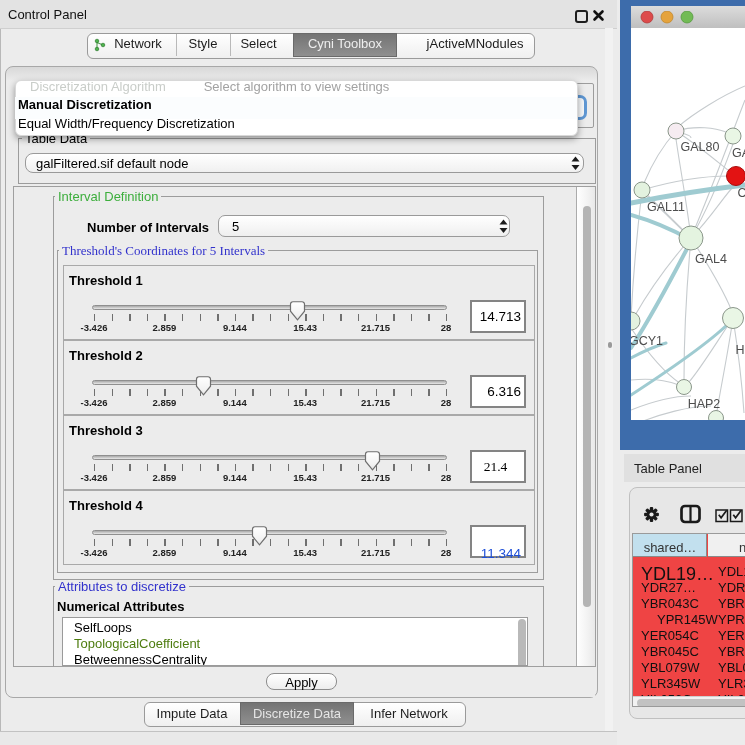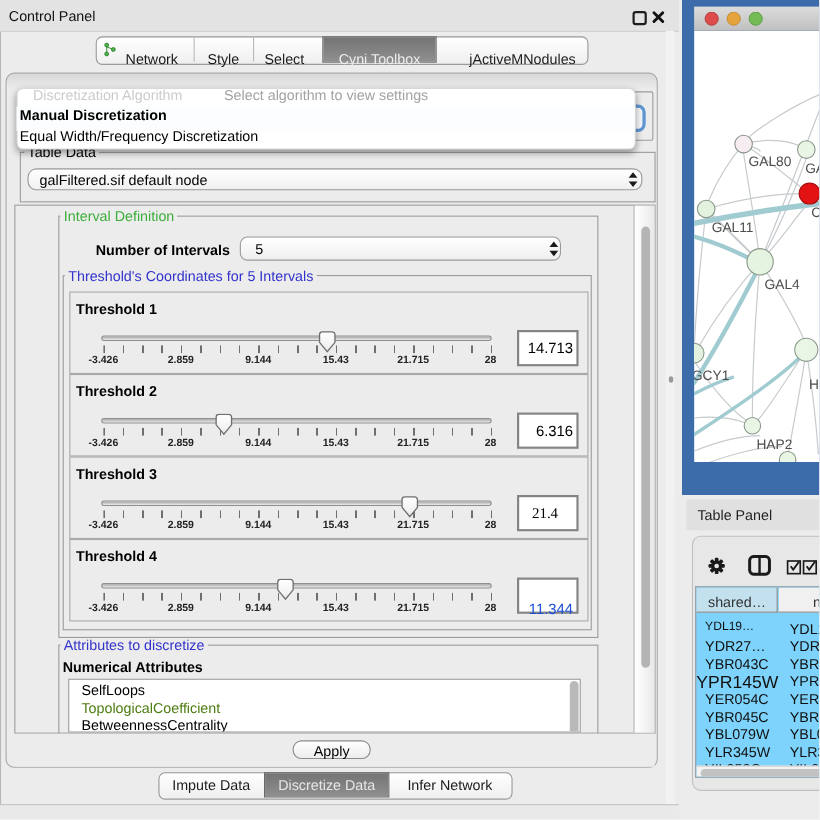--- a/index.html
+++ b/index.html
@@ -17,21 +17,21 @@
 
 <div class="abs" style="left:575px;top:10px;width:9px;height:9px;border:2px solid #1d1d1d;border-radius:3px;"></div>
 <svg class="abs" style="left:592px;top:9px;" width="13" height="13">
       <path d="M2.5 2.5 L10.5 10.5 M10.5 2.5 L2.5 10.5" stroke="#111" stroke-width="2.6" stroke-linecap="round"></path>
     </svg>
 
 <div class="abs" style="left:87px;top:33px;width:446px;height:24px;border:1px solid #9a9a9a;border-radius:6px;background:linear-gradient(#ffffff,#efefef);"></div>
 <div class="abs" style="left:176px;top:34px;width:1px;height:22px;background:#b9b9b9;"></div>
 <div class="abs" style="left:230px;top:34px;width:1px;height:22px;background:#b9b9b9;"></div>
 <div class="abs" style="left:293px;top:33px;width:104px;height:24px;background:linear-gradient(#747474,#8f8f8f);border:1px solid #6a6a6a;box-sizing:border-box;"></div>
-<div class="abs" style="left:87px;top:41px;width:446px;height:24px;padding-left:36px;">
+<div class="abs" style="left:87px;top:31px;width:446px;height:24px;padding-left:36px;">
   <div class="tseg" style="left:13px;width:76px;">Network</div>
   <div class="tseg" style="left:89px;width:54px;">Style</div>
   <div class="tseg" style="left:143px;width:57px;">Select</div>
   <div class="tseg" style="left:206px;width:104px;color:#eeeeee;">Cyni Toolbox</div>
   <div class="tseg" style="left:310px;width:156px;">jActiveMNodules</div>
 </div>
 <svg class="abs" style="left:94px;top:38px;" width="12" height="14">
  <path d="M3 3 V11 M3 4.5 L9 7" stroke="#55a055" stroke-width="1.1" fill="none"></path>
  <circle cx="3" cy="3" r="1.8" fill="#4db34d" stroke="#2d7a2d" stroke-width="0.7"></circle>
  <circle cx="3" cy="11" r="1.8" fill="#4db34d" stroke="#2d7a2d" stroke-width="0.7"></circle>
@@ -63,21 +63,21 @@
 
 <div class="abs" style="left:87px;top:220px;font-size:13px;font-weight:bold;color:#000;">Number of Intervals</div>
 <div class="abs" style="left:218px;top:215px;width:292px;height:22px;border:1px solid #9a9a9a;border-radius:7px;background:linear-gradient(#ffffff,#efefef);box-sizing:border-box;"></div>
 <div class="abs" style="left:232px;top:219px;font-size:13px;color:#000;">5</div>
 <svg class="abs" style="left:498px;top:219px;" width="11" height="15">
  <path d="M5.5 0.5 L9.5 5.5 L1.5 5.5 Z" fill="#1a1a1a"></path>
  <path d="M5.5 14 L9.5 9 L1.5 9 Z" fill="#1a1a1a"></path>
 </svg>
 
 <div class="gbox" style="left:57px;top:250px;width:479px;height:321px;"></div>
-<div class="gtitle" style="left:59px;top:244px;color:#3232cc;">Threshold's Coordinates for 5 Intervals</div>
+<div class="gtitle" style="left:59px;top:244px;color:#3232cc;font-family:Liberation Serif, serif;">Threshold's Coordinates for 5 Intervals</div>
 
 <div class="gbox" style="left:63px;top:265px;width:470px;height:73px;border-color:#a9a9a9;">
   <div class="abs" style="left:5px;top:7px;font-size:13px;font-weight:bold;color:#000;">Threshold 1</div>
   <div class="abs" style="left:28px;top:39px;width:355px;height:5px;background:linear-gradient(#a8a8a8,#e8e8e8);border:1px solid #8f8f8f;border-radius:3px;box-sizing:border-box;"></div>
   <div class="abs" style="left:30.0px;top:48px;width:354.0px;height:7px;background:repeating-linear-gradient(to right,#6f6f6f 0 1.4px,transparent 1.4px 17.60px);"></div>
   <div class="abs" style="left:0.0px;top:56px;width:60px;text-align:center;font-size:9.5px;font-weight:bold;color:#222;">-3.426</div>
   <div class="abs" style="left:70.4px;top:56px;width:60px;text-align:center;font-size:9.5px;font-weight:bold;color:#222;">2.859</div>
   <div class="abs" style="left:140.8px;top:56px;width:60px;text-align:center;font-size:9.5px;font-weight:bold;color:#222;">9.144</div>
   <div class="abs" style="left:211.2px;top:56px;width:60px;text-align:center;font-size:9.5px;font-weight:bold;color:#222;">15.43</div>
   <div class="abs" style="left:281.6px;top:56px;width:60px;text-align:center;font-size:9.5px;font-weight:bold;color:#222;">21.715</div>
@@ -272,32 +272,32 @@
         <circle r="4.9" fill="#1a1a1a"></circle>
         <circle r="2.1" fill="#e7e7e7"></circle>
       </g>
 <rect x="41.5" y="4" width="18" height="16" rx="3.5" fill="none" stroke="#1a1a1a" stroke-width="2.7"></rect>
 <path d="M50.5 4 V20" stroke="#1a1a1a" stroke-width="2.2"></path>
 <rect x="76" y="8" width="11.5" height="11.5" fill="none" stroke="#1a1a1a" stroke-width="1.5"></rect>
 <path d="M78.8 12.8 l2.3 3 l5.6-7.6" stroke="#1a1a1a" stroke-width="1.7" fill="none"></path>
 <rect x="90.5" y="8" width="11.5" height="11.5" fill="none" stroke="#1a1a1a" stroke-width="1.5"></rect>
 <path d="M93.3 12.8 l2.3 3 l5.6-7.6" stroke="#1a1a1a" stroke-width="1.7" fill="none"></path>
 </svg>
-<div class="abs" style="left:632px;top:533px;width:113px;height:174px;border:1px solid #9a9a9a;border-right:none;background:#7dd3fc;box-sizing:border-box;overflow:hidden;">
+<div class="abs" style="left:632px;top:533px;width:113px;height:174px;border:1px solid #9a9a9a;border-right:none;background:#ef4444;box-sizing:border-box;overflow:hidden;">
 <div style="position:absolute;left:0;top:0;width:74px;height:23px;background:#c2e0ee;border-right:1px solid #8a8a8a;border-bottom:1px solid #8a8a8a;box-sizing:border-box;"></div>
 <div style="position:absolute;left:75px;top:0;width:40px;height:23px;background:#f0f0f0;border-bottom:1px solid #8a8a8a;box-sizing:border-box;"></div>
 <div style="position:absolute;left:0;top:6px;width:74px;text-align:center;font-size:13px;color:#333;">shared…</div>
 <div style="position:absolute;left:106px;top:6px;font-size:13px;color:#333;">na</div>
-<div style="position:absolute;left:8px;top:30px;font-size:11px;color:#111;">YDL19…</div>
+<div style="position:absolute;left:8px;top:30px;font-size:18px;color:#111;">YDL19…</div>
 <div style="position:absolute;left:85px;top:30px;font-size:13px;color:#111;">YDL1</div>
 <div style="position:absolute;left:8px;top:46px;font-size:13px;color:#111;">YDR27…</div>
 <div style="position:absolute;left:85px;top:46px;font-size:13px;color:#111;">YDR2</div>
 <div style="position:absolute;left:8px;top:62px;font-size:13px;color:#111;">YBR043C</div>
 <div style="position:absolute;left:85px;top:62px;font-size:13px;color:#111;">YBR0</div>
-<div style="position:absolute;left:0;top:78px;font-size:16px;color:#111;text-align:right;">YPR145W</div>
+<div style="position:absolute;left:24px;top:78px;font-size:13px;color:#111;text-align:right;">YPR145W</div>
 <div style="position:absolute;left:85px;top:78px;font-size:13px;color:#111;">YPR1</div>
 <div style="position:absolute;left:8px;top:94px;font-size:13px;color:#111;">YER054C</div>
 <div style="position:absolute;left:85px;top:94px;font-size:13px;color:#111;">YER0</div>
 <div style="position:absolute;left:8px;top:110px;font-size:13px;color:#111;">YBR045C</div>
 <div style="position:absolute;left:85px;top:110px;font-size:13px;color:#111;">YBR0</div>
 <div style="position:absolute;left:8px;top:126px;font-size:13px;color:#111;">YBL079W</div>
 <div style="position:absolute;left:85px;top:126px;font-size:13px;color:#111;">YBL0</div>
 <div style="position:absolute;left:8px;top:142px;font-size:13px;color:#111;">YLR345W</div>
 <div style="position:absolute;left:85px;top:142px;font-size:13px;color:#111;">YLR3</div>
 <div style="position:absolute;left:8px;top:158px;font-size:13px;color:#111;">YIL052C</div>

